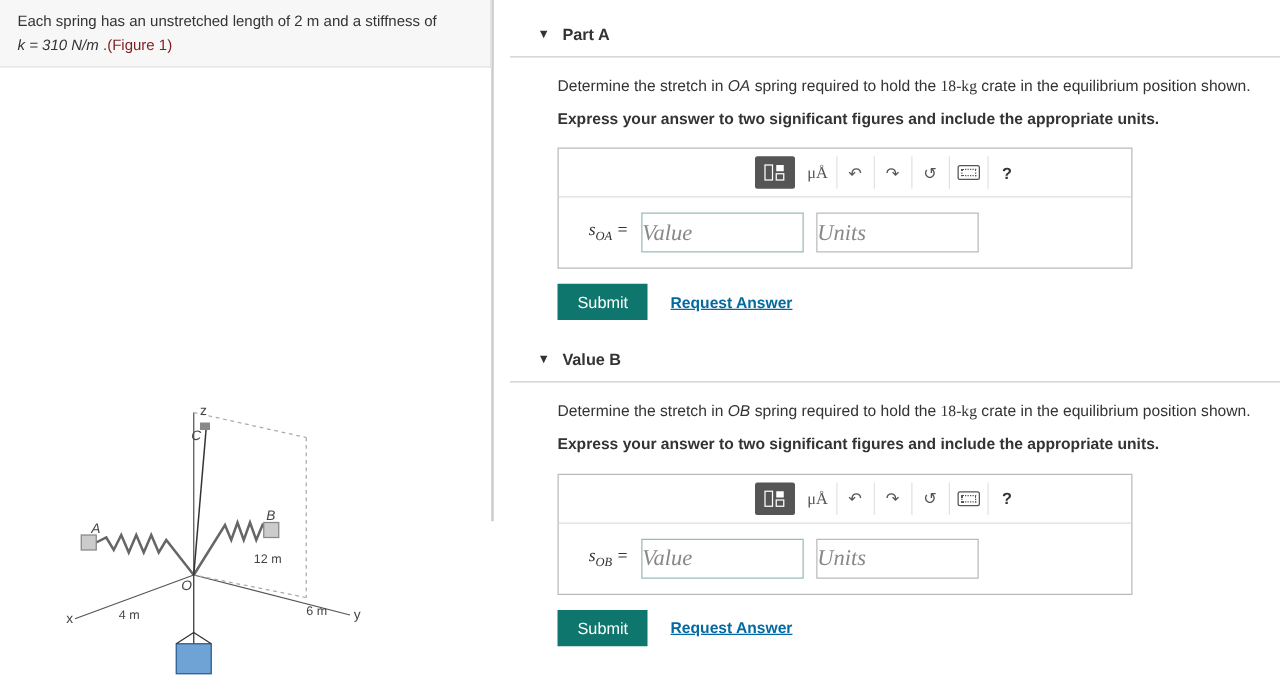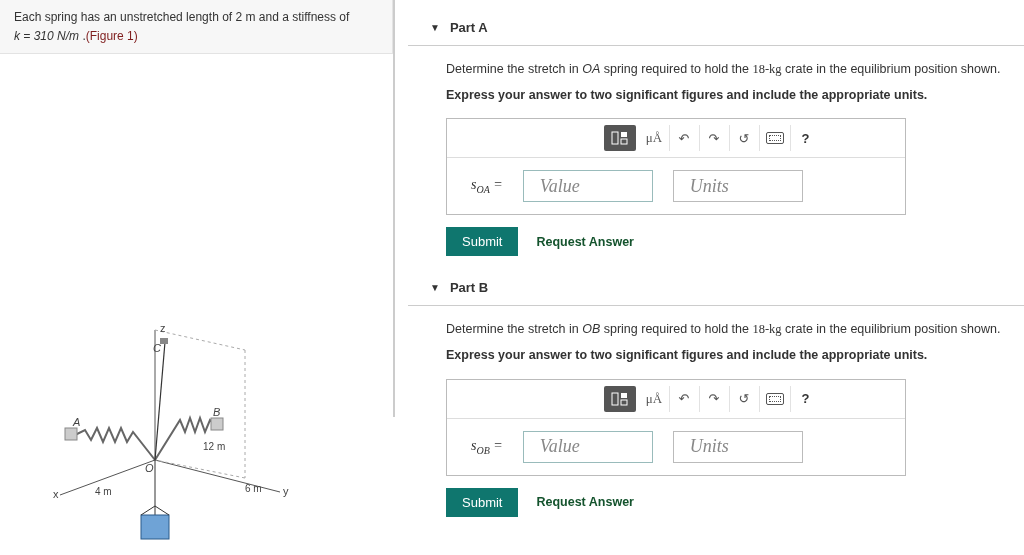--- a/index.html
+++ b/index.html
@@ -154,37 +154,37 @@
   .tool.mu {
     font-family:'Times New Roman', serif;
   }
   .tool.help {
     font-weight:bold;
     color:#333;
   }
   .answer-row {
     display:flex;
     align-items:center;
-    gap:20px;
+    gap:10px;
     padding:12px 24px;
   }
   .lhs {
     font-family:'Times New Roman', serif;
     font-style: italic;
     font-size:14px;
     color:#333;
     white-space:nowrap;
   }
   .lhs .sub { font-size:10px; font-style: italic; }
   .field {
     border:1px solid #9bb;
     height:32px;
     display:flex;
     align-items:center;
-    padding:0 16px;
+    padding:0 0;
     font-family:'Times New Roman', serif;
     font-style:italic;
     font-size:18px;
     color:#888;
     background:#fff;
   }
   .value-field { width:130px; }
   .units-field { width:130px; border-color:#bbb; }
   .btn-row {
     display:flex;
@@ -193,23 +193,24 @@
   }
   .submit-btn {
     background:#0f766e;
     color:#fff;
     border:none;
     padding:7px 16px;
     font-size:13px;
     cursor:pointer;
   }
   .request-link {
-    color:#14532d;
+    color:#0369a1;
     font-weight:bold;
     font-size:12.5px;
+    text-decoration:underline;
     cursor:pointer;
   }
   
   .kbd-icon{
     width:18px;height:12px;border:1px solid #555;border-radius:2px;position:relative;
   }
   .kbd-icon::before{content:"";position:absolute;inset:2px;border:1px dotted #555;}
 </style>
 </head>
 <body>
@@ -299,21 +300,21 @@
       <div class="btn-row">
         <button class="submit-btn">Submit</button>
         <span class="request-link">Request Answer</span>
       </div>
     </div>
   </div>
 
   <div class="part">
     <div class="part-header">
       <span class="caret">▼</span>
-      <span>Part B</span>
+      <span>Value B</span>
     </div>
     <div class="part-body">
       <p class="prompt">
         <span>Determine the stretch in </span><em>OB</em><span> spring required to hold the </span><span class="unit">18-kg</span><span> crate in the equilibrium position shown.</span>
       </p>
       <p class="instruction">Express your answer to two significant figures and include the appropriate units.</p>
 
       <div class="answer-box">
         <div class="toolbar">
           <div class="tool tmpl">

